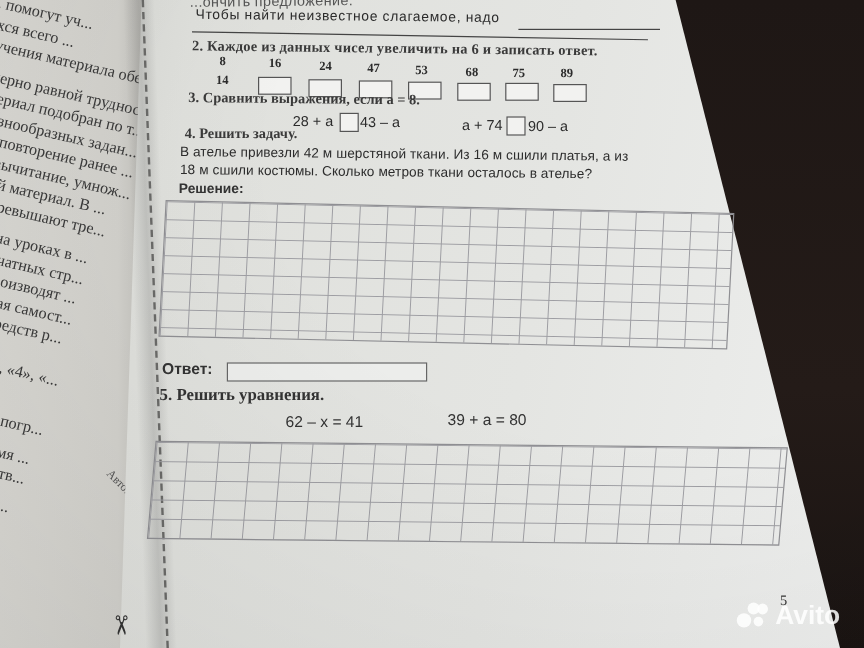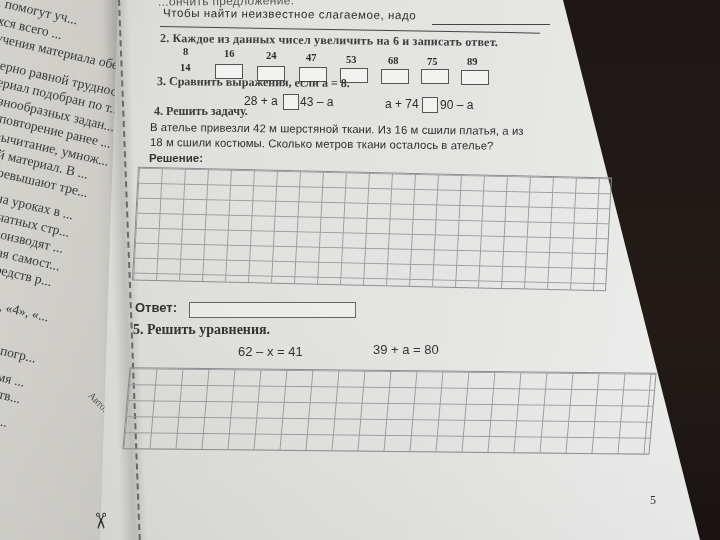--- a/index.html
+++ b/index.html
@@ -132,13 +132,22 @@
     <div class="txt serif bold" style="left:133px;top:322px;font-size:14px;color:#333;">5. Решить уравнения.</div>
     <div class="txt sans" style="left:238px;top:344px;font-size:13px;color:#333;">62 – x = 41</div>
     <div class="txt sans" style="left:373px;top:342px;font-size:13px;color:#333;">39 + а = 80</div>
     <div class="grid grid2"></div>
 
     <div class="page-num">5</div>
   </div>
 
   <div class="shade"></div>
 
+  <div class="watermark">
+    <div class="wm-dots">
+      <span style="left:0;top:10px;width:12px;height:12px;"></span>
+      <span style="left:9px;top:1px;width:10px;height:10px;"></span>
+      <span style="left:17px;top:2px;width:9px;height:9px;"></span>
+      <span style="left:14px;top:13px;width:8px;height:8px;"></span>
+    </div>
+    <span class="wm-text">Avito</span>
+  </div>
 </div>
 
 </body></html>

